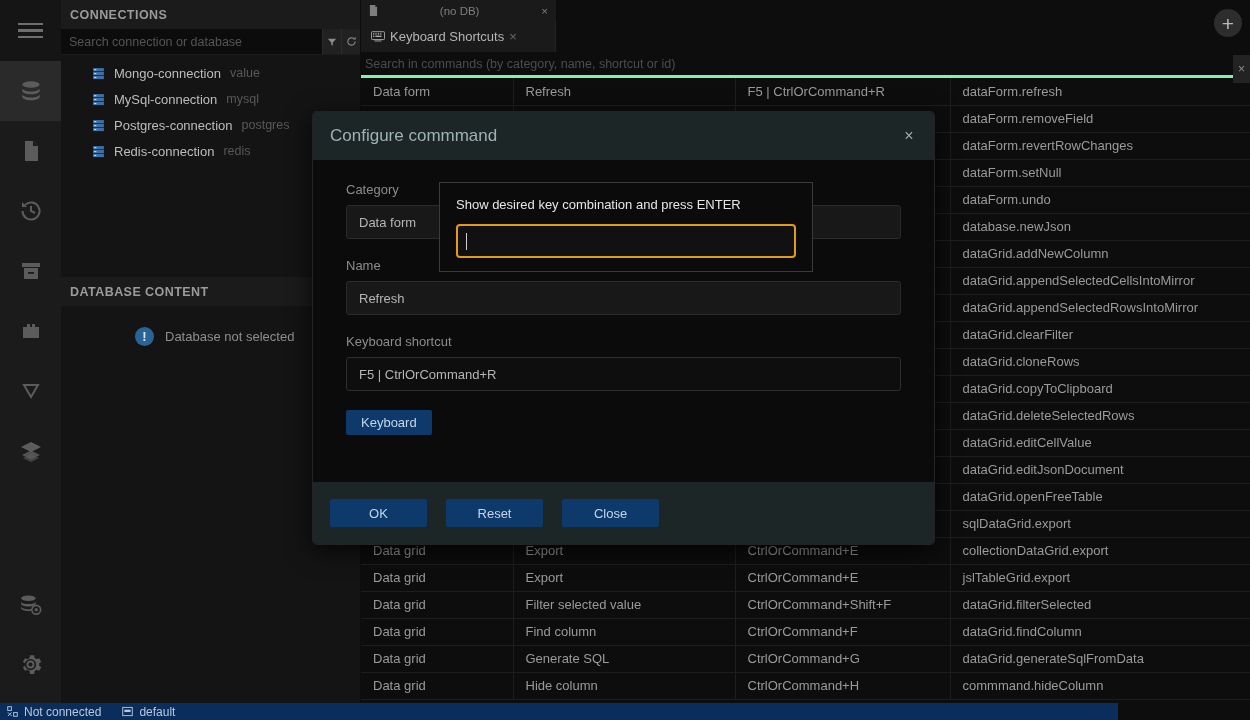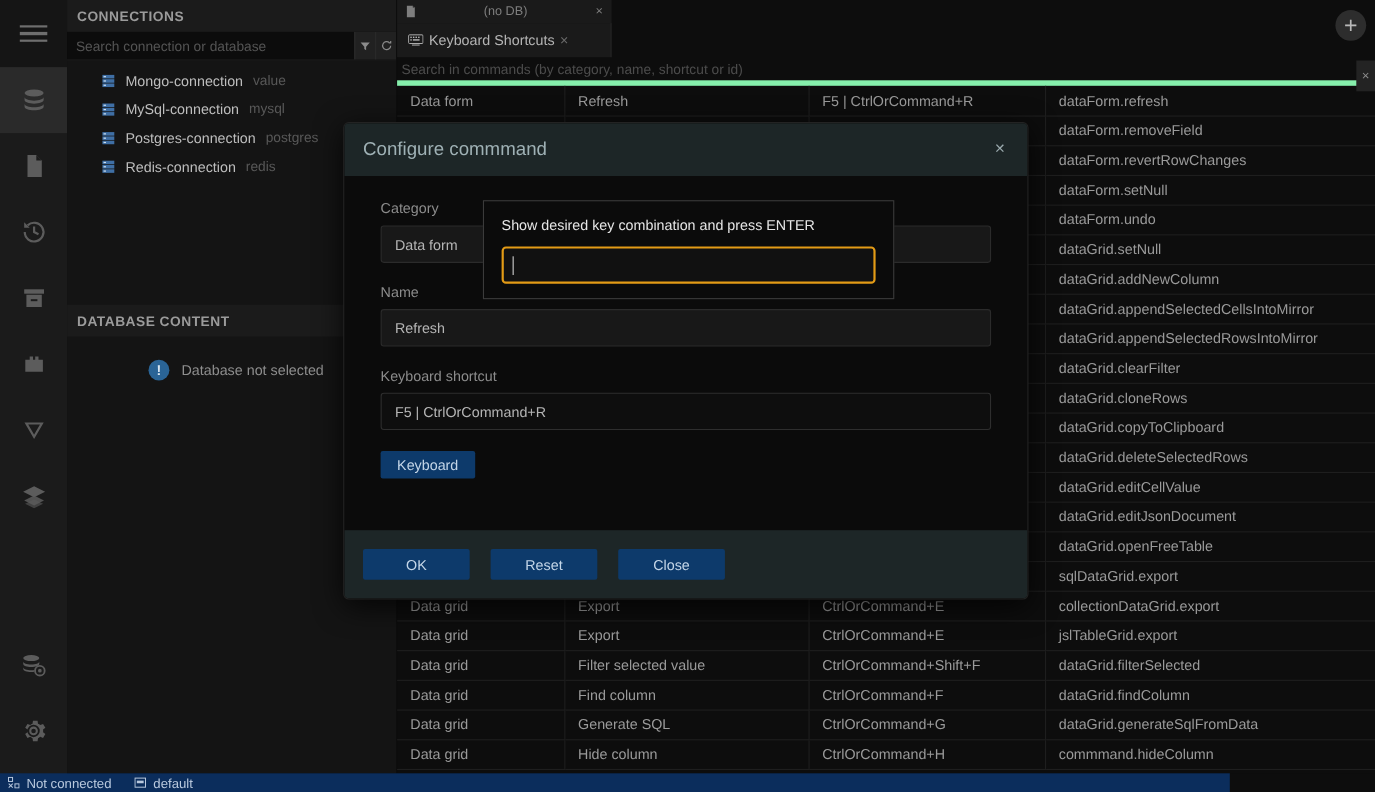--- a/index.html
+++ b/index.html
@@ -96,21 +96,21 @@
   .tab-top .tname{ flex:1; text-align:center; }
   .tab-main{
     position:absolute; left:0; top:21px; width:195px; height:31px;
     background:#1a1a1a; display:flex; align-items:center; gap:5px;
     padding:0 10px; font-size:13px; color:#b4b4b4;
     border-right:1px solid #242424;
   }
   .tab-close{ color:#6a6a6a; font-size:13px; }
 
   .cmd-search{
-    height:26px; border-bottom:5px solid #86efac;
+    height:26px; border-bottom:3px solid #86efac;
     display:flex; align-items:center;
   }
   .cmd-search input{
     flex:1; background:transparent; border:0; outline:none;
     color:#bbb; font-size:12.5px; padding-left:4px;
     font-family:"Liberation Sans", sans-serif;
   }
   .cmd-search input::placeholder{ color:#4c4c4c; }
 
   table.cmds{ width:100%; border-collapse:collapse; table-layout:fixed; }
@@ -426,21 +426,21 @@
         <tr>
           <td>Data form</td>
           <td>Undo</td>
           <td></td>
           <td>dataForm.undo</td>
         </tr>
         <tr>
           <td>Data grid</td>
           <td>New JSON</td>
           <td></td>
-          <td>dataGrid.setNull</td>
+          <td>database.newJson</td>
         </tr>
         <tr>
           <td>Data grid</td>
           <td>Add new column</td>
           <td></td>
           <td>dataGrid.addNewColumn</td>
         </tr>
         <tr>
           <td>Data grid</td>
           <td>Append selected cells into mirror</td>

